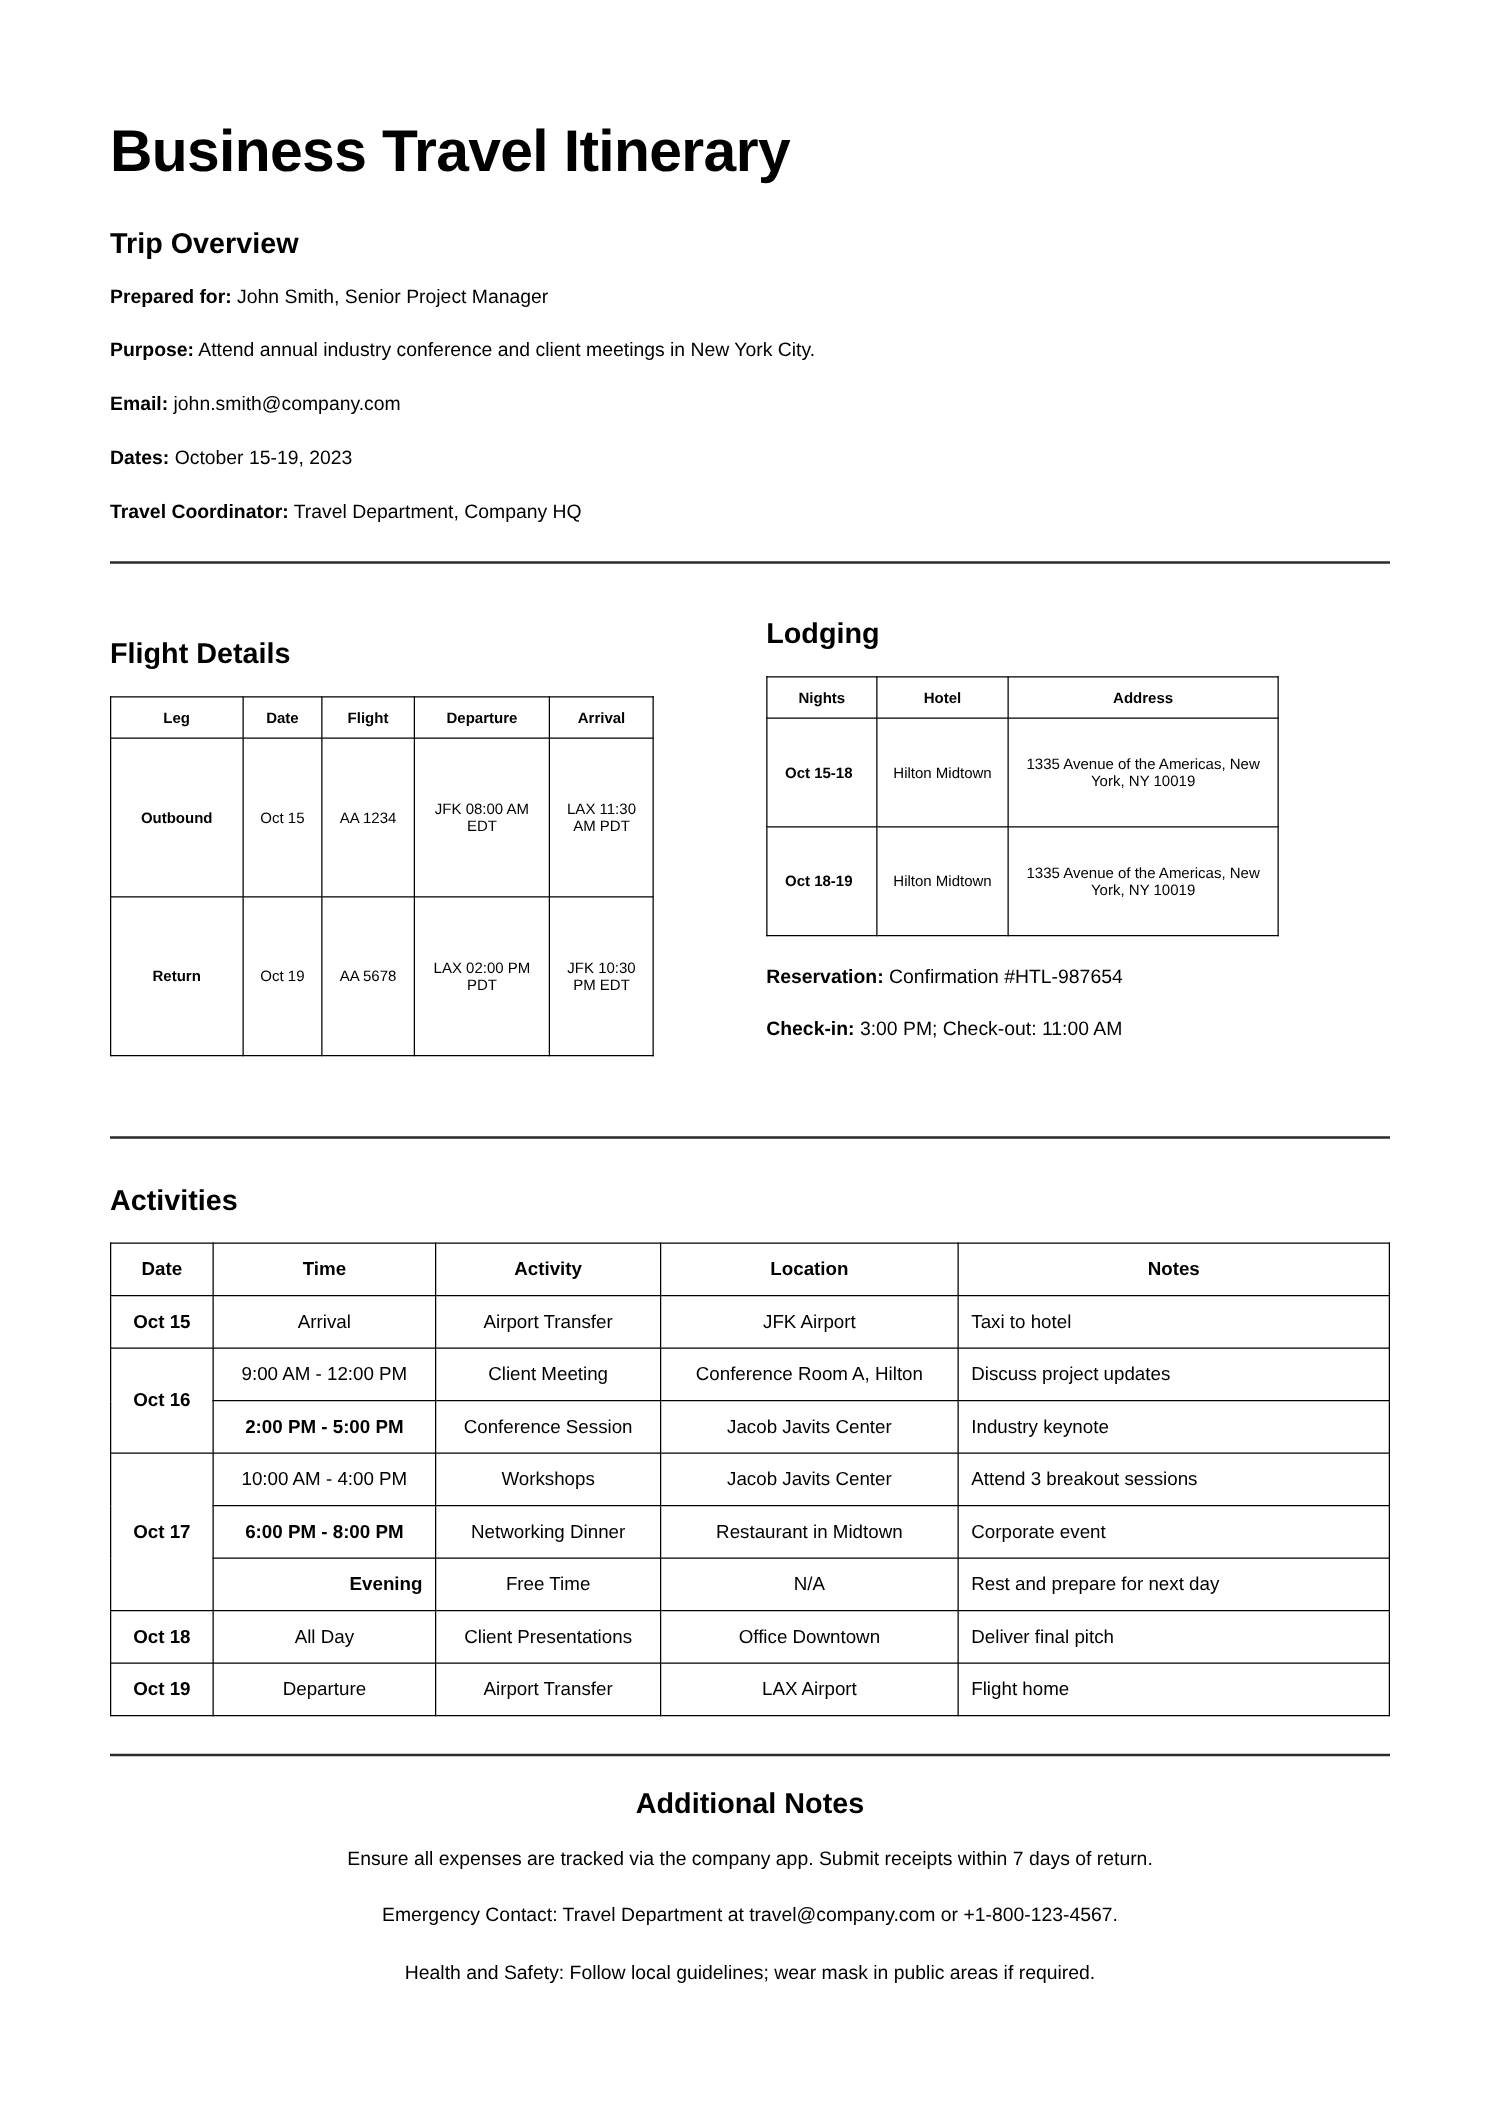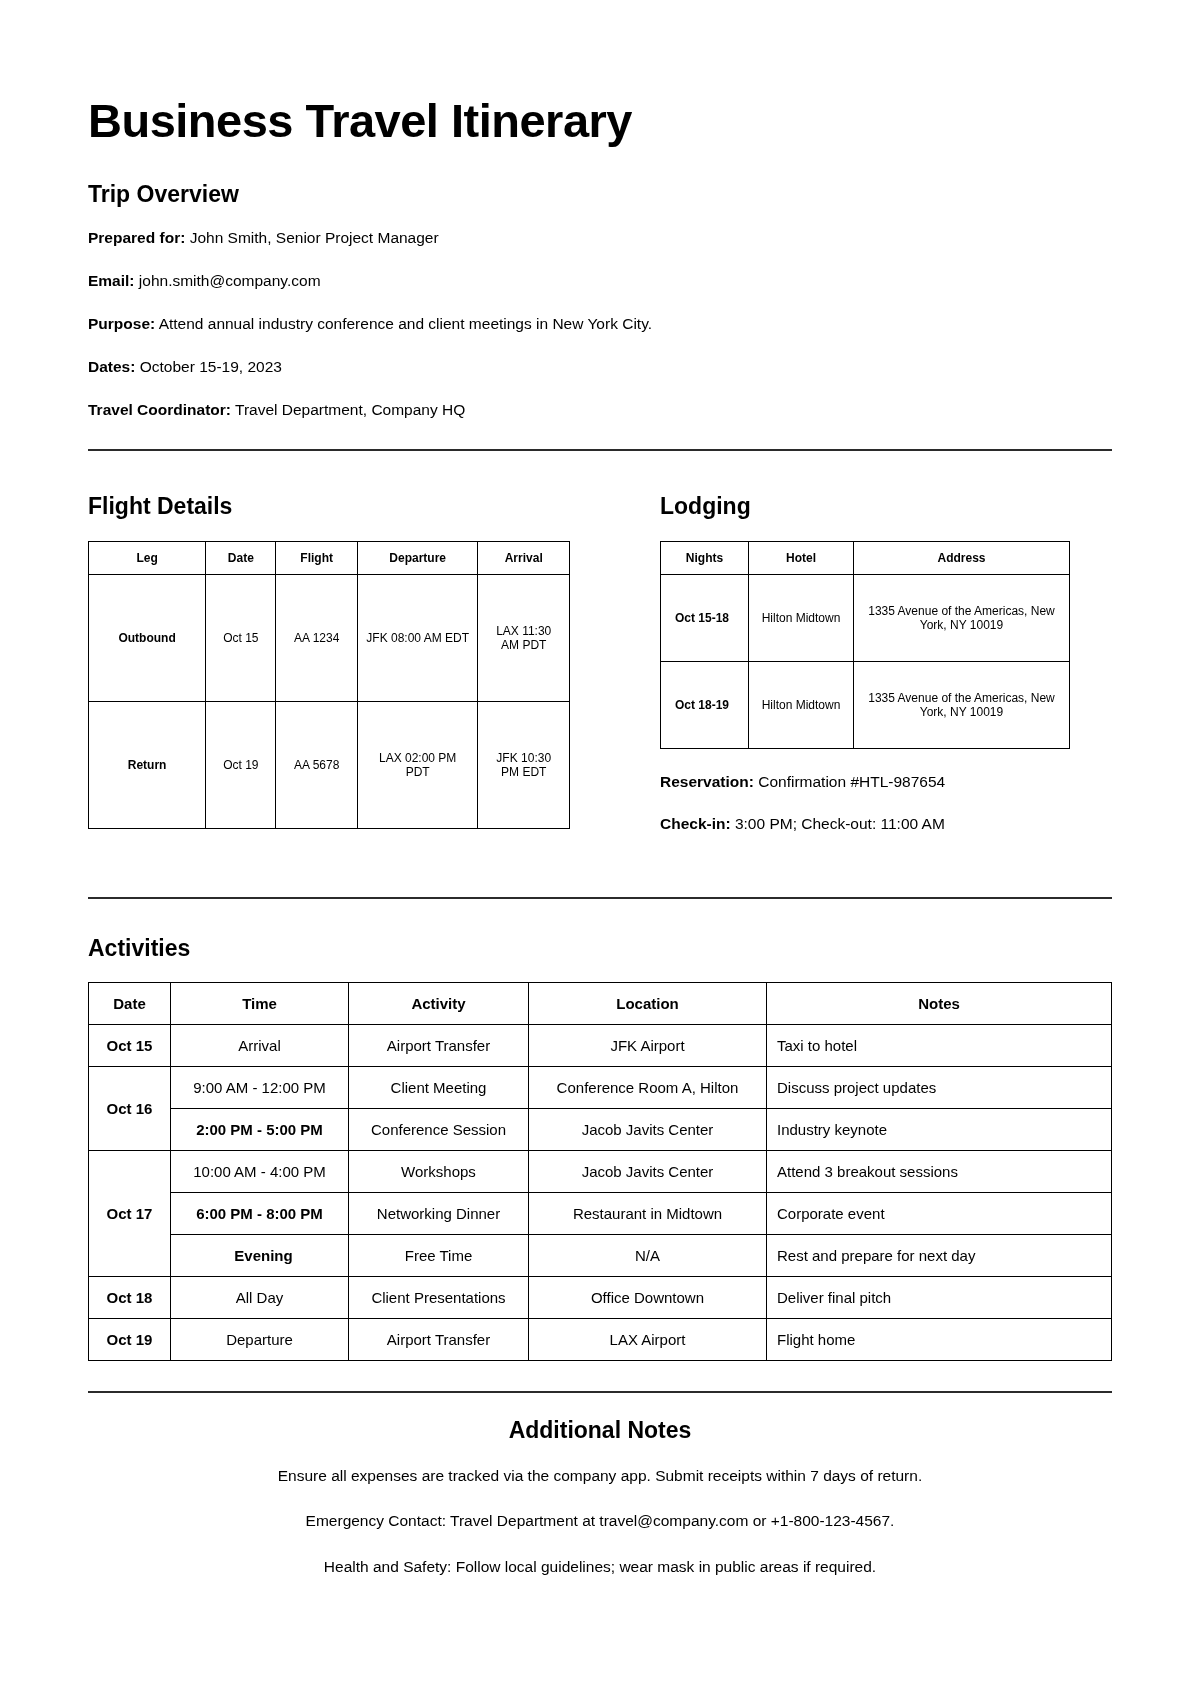--- a/index.html
+++ b/index.html
@@ -46,21 +46,21 @@
     border: 0;
     border-top: 2px solid #2b2b2b;
     margin: 28px 0 0 0;
     width: 100%;
   }
   .two-col {
     display: flex;
     gap: 90px;
     margin-top: 42px;
   }
-  .col-left { width: 482px; }
+  .col-left { width: 435px; margin-top: 16px; }
   .col-right { width: 410px; }
 
   table.grid {
     border-collapse: collapse;
     width: 100%;
     font-size: 12px;
   }
   table.grid th, table.grid td {
     border: 1px solid #000000;
     padding: 9px 8px;
@@ -103,21 +103,21 @@
   table.activities col.a-time { width: 178px; }
   table.activities col.a-activity { width: 180px; }
   table.activities col.a-location { width: 238px; }
   table.activities col.a-notes { width: auto; }
   table.activities th, table.activities td {
     padding: 12px 10px;
   }
   table.activities td.notes { text-align: left; }
   table.activities td.datecell { font-weight: bold; text-align: center; }
   table.activities td.time-bold { font-weight: bold; }
-  table.activities td.time-left { font-weight: bold; text-align: center; padding-left: 18px; }
+  table.activities td.time-left { font-weight: bold; text-align: right; padding-left: 18px; }
 
   .notes-section { margin-top: 8px; text-align: center; }
   .notes-para {
     font-size: 15.5px;
     line-height: 1.4;
     margin: 0 0 24px 0;
   }
 </style>
 </head>
 <body>
@@ -127,26 +127,26 @@
   <h1 class="doc-title">Business Travel Itinerary</h1>
 
   <section>
     <h2 class="section-heading">Trip Overview</h2>
     <div>
       <p class="field-line">
         <span class="field-label">Prepared for:</span>
         <span>John Smith, Senior Project Manager</span>
       </p>
       <p class="field-line">
+        <span class="field-label">Purpose:</span>
+        <span>Attend annual industry conference and client meetings in New York City.</span>
+      </p>
+      <p class="field-line">
         <span class="field-label">Email:</span>
         <span>john.smith@company.com</span>
-      </p>
-      <p class="field-line">
-        <span class="field-label">Purpose:</span>
-        <span>Attend annual industry conference and client meetings in New York City.</span>
       </p>
       <p class="field-line">
         <span class="field-label">Dates:</span>
         <span>October 15-19, 2023</span>
       </p>
       <p class="field-line">
         <span class="field-label">Travel Coordinator:</span>
         <span>Travel Department, Company HQ</span>
       </p>
     </div>

